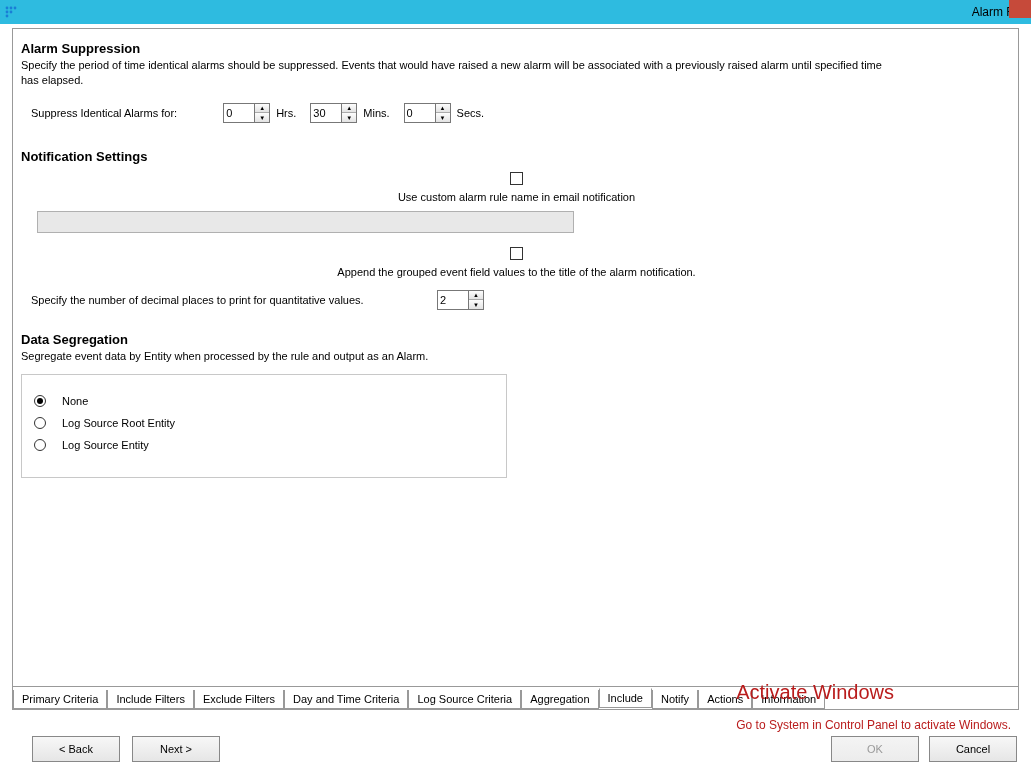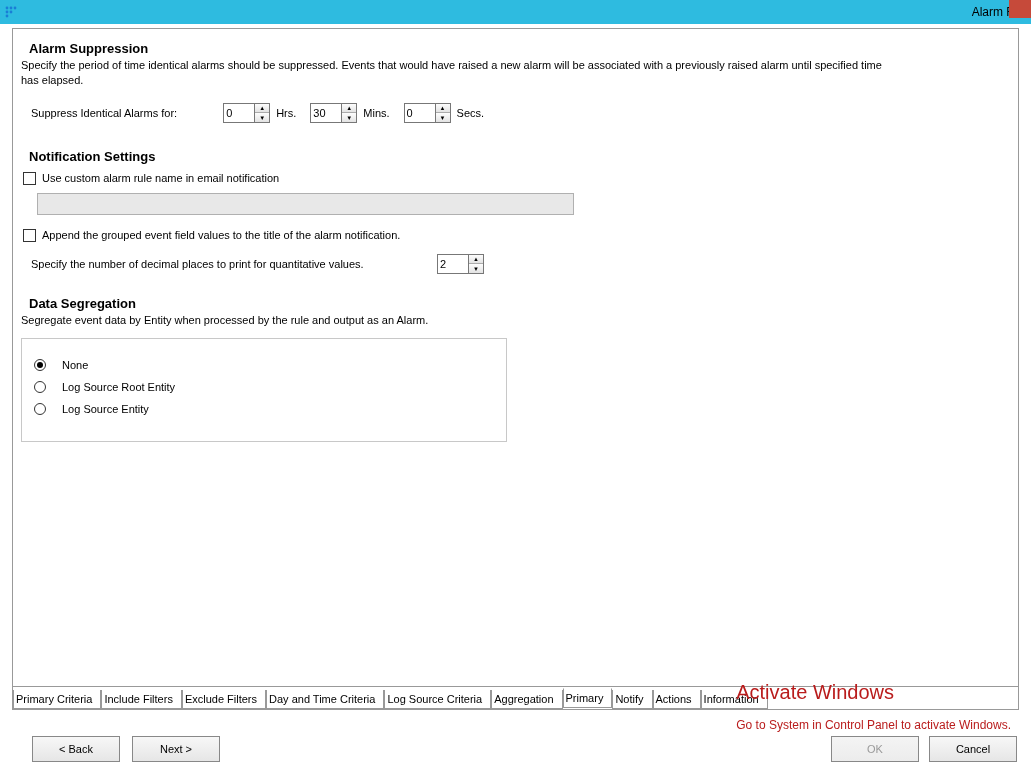--- a/index.html
+++ b/index.html
@@ -57,21 +57,21 @@
     border:1px solid #999;
     box-sizing:border-box;
     background:#fff;
   }
   .inner {
     padding: 12px 8px 0 8px;
   }
   h3.section {
     font-size:13px;
     font-weight:bold;
-    margin:0 0 2px 8px;
+    margin:0 0 2px 0;
   }
   .desc {
     font-size:11px;
     margin-bottom:14px;
     line-height:1.4;
   }
   .row {
     display:flex;
     align-items:center;
     gap:6px;
@@ -112,20 +112,21 @@
 
   .section-gap { height:22px; }
 
   .chk-row {
     display:flex;
     align-items:center;
     gap:6px;
     font-size:11px;
     margin-left:2px;
     margin-bottom:8px;
+    flex-direction:column;
   }
   .chk {
     width:13px; height:13px;
     border:1px solid #333;
     background:#fff;
     box-sizing:border-box;
   }
   .disabled-text {
     width:535px;
     height:20px;
@@ -169,21 +170,21 @@
     position:absolute;
     left:0; right:0; bottom:0;
     height:22px;
     display:flex;
     align-items:flex-end;
     border-top:1px solid #999;
   }
   .tab {
     border:1px solid #999;
     border-top:none;
-    padding:3px 8px 3px 2px;
+    padding:3px 8px 3px 8px;
     font-size:11px;
     background:#fff;
     margin-top:-1px;
     position:relative;
     cursor:pointer;
     text-align:right;
   }
   .tab.active {
     background:#fff;
     border-top:1px solid #fff;
@@ -344,21 +345,21 @@
 
     </div>
 
     <div class="tabs">
       <div class="tab">Primary Criteria</div>
       <div class="tab">Include Filters</div>
       <div class="tab">Exclude Filters</div>
       <div class="tab">Day and Time Criteria</div>
       <div class="tab">Log Source Criteria</div>
       <div class="tab">Aggregation</div>
-      <div class="tab active">Primary</div>
+      <div class="tab active">Include</div>
       <div class="tab">Notify</div>
       <div class="tab">Actions</div>
       <div class="tab">Information</div>
     </div>
   </div>
 
   <div class="watermark">
     <span>Activate Windows</span>
     <span class="sub">Go to System in Control Panel to activate Windows.</span>
   </div>

